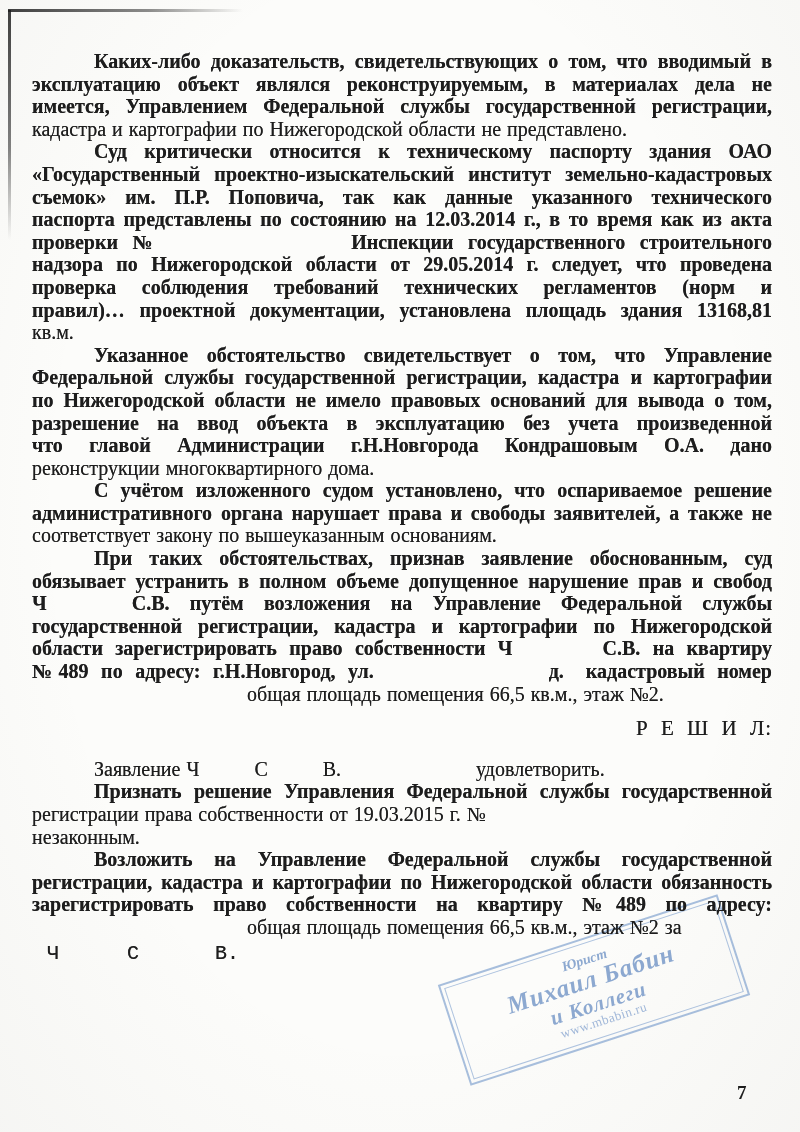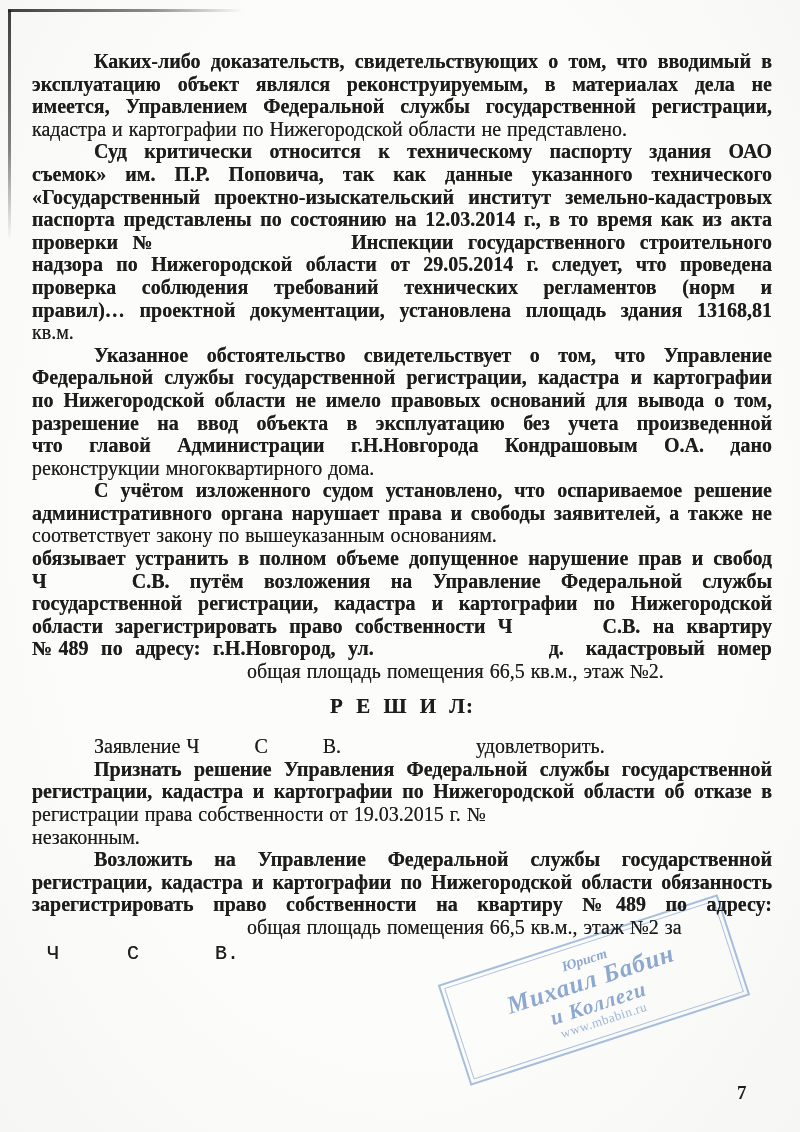--- a/index.html
+++ b/index.html
@@ -43,21 +43,21 @@
     position:absolute;left:32px;top:50px;width:740px;
     font-size:20px;line-height:22.6px;
     z-index:2;
     text-shadow:0 0 0.5px rgba(25,25,25,0.75);
     word-spacing:1px;
   }
   .line{text-align:justify;}
   .line.j{text-align-last:justify;font-weight:bold;}
   .line .gap{display:inline-block;height:2px;}
   .doc-heading{
-    text-align:center;font-weight:bold;font-size:21px;
+    text-align:right;font-weight:normal;font-size:21px;
     word-spacing:6px;letter-spacing:1px;
   }
   .page-num{
     position:absolute;left:737px;top:1082px;
     font-size:19px;font-weight:bold;z-index:2;
     font-family:"Liberation Serif","DejaVu Serif",serif;
   }
 </style>
 </head>
 <body>
@@ -78,22 +78,22 @@
 
   <div class="doc">
       <div>
         <div class="line j" style="padding-left: 62px;"><span>Каких-либо доказательств, свидетельствующих о том, что вводимый в</span></div>
         <div class="line j"><span>эксплуатацию объект являлся реконструируемым, в материалах дела не</span></div>
         <div class="line j"><span>имеется, Управлением Федеральной службы государственной регистрации,</span></div>
         <div class="line"><span>кадастра и картографии по Нижегородской области не представлено.</span></div>
       </div>
       <div>
         <div class="line j" style="padding-left: 62px;"><span>Суд критически относится к техническому паспорту здания ОАО</span></div>
+        <div class="line j"><span>«Государственный проектно-изыскательский институт земельно-кадастровых</span></div>
         <div class="line j"><span>съемок» им. П.Р. Поповича, так как данные указанного технического</span></div>
-        <div class="line j"><span>«Государственный проектно-изыскательский институт земельно-кадастровых</span></div>
         <div class="line j"><span>паспорта представлены по состоянию на 12.03.2014 г., в то время как из акта</span></div>
         <div class="line j"><span>проверки №</span><span class="gap" style="width: 190px;"></span><span>Инспекции государственного строительного</span></div>
         <div class="line j"><span>надзора по Нижегородской области от 29.05.2014 г. следует, что проведена</span></div>
         <div class="line j"><span>проверка соблюдения требований технических регламентов (норм и</span></div>
         <div class="line j"><span>правил)… проектной документации, установлена площадь здания 13168,81</span></div>
         <div class="line"><span>кв.м.</span></div>
       </div>
       <div>
         <div class="line j" style="padding-left: 62px;"><span>Указанное обстоятельство свидетельствует о том, что Управление</span></div>
         <div class="line j"><span>Федеральной службы государственной регистрации, кадастра и картографии</span></div>
@@ -101,34 +101,34 @@
         <div class="line j"><span>разрешение на ввод объекта в эксплуатацию без учета произведенной</span></div>
         <div class="line j"><span>что главой Администрации г.Н.Новгорода Кондрашовым О.А. дано</span></div>
         <div class="line"><span>реконструкции многоквартирного дома.</span></div>
       </div>
       <div>
         <div class="line j" style="padding-left: 62px;"><span>С учётом изложенного судом установлено, что оспариваемое решение</span></div>
         <div class="line j"><span>административного органа нарушает права и свободы заявителей, а также не</span></div>
         <div class="line"><span>соответствует закону по вышеуказанным основаниям.</span></div>
       </div>
       <div>
+        <div class="line j" style="padding-left: 62px;"><span>При таких обстоятельствах, признав заявление обоснованным, суд</span></div>
         <div class="line j"><span>обязывает устранить в полном объеме допущенное нарушение прав и свобод</span></div>
         <div class="line j"><span>Ч</span><span class="gap" style="width: 85px;"></span><span>С.В. путём возложения на Управление Федеральной службы</span></div>
         <div class="line j"><span>государственной регистрации, кадастра и картографии по Нижегородской</span></div>
         <div class="line j"><span>области зарегистрировать право собственности Ч</span><span class="gap" style="width: 90px;"></span><span>С.В. на квартиру</span></div>
         <div class="line j"><span>№489 по адресу: г.Н.Новгород, ул.</span><span class="gap" style="width: 175px;"></span><span>д.</span><span class="gap" style="width: 22px;"></span><span>кадастровый номер</span></div>
         <div class="line" style="padding-left: 215px;"><span>общая площадь помещения 66,5 кв.м., этаж №2.</span></div>
       </div>
       <div class="doc-heading" style="margin-top: 12px; margin-bottom: 18px;">Р Е Ш И Л:</div>
       <div>
         <div class="line" style="padding-left: 62px;"><span>Заявление Ч</span><span class="gap" style="width: 55px;"></span><span>С</span><span class="gap" style="width: 55px;"></span><span>В.</span><span class="gap" style="width: 135px;"></span><span>удовлетворить.</span></div>
       </div>
       <div>
         <div class="line j" style="padding-left: 62px;"><span>Признать решение Управления Федеральной службы государственной</span></div>
-        <div class="line j"><span>регистрации, кадастра и картографии по Нижегородской области об отказе в</span></div>
         <div class="line"><span>регистрации права собственности от 19.03.2015 г. №</span></div>
         <div class="line"><span>незаконным.</span></div>
       </div>
       <div>
         <div class="line j" style="padding-left: 62px;"><span>Возложить на Управление Федеральной службы государственной</span></div>
         <div class="line j"><span>регистрации, кадастра и картографии по Нижегородской области обязанность</span></div>
         <div class="line j"><span>зарегистрировать право собственности на квартиру №489 по адресу:</span></div>
         <div class="line" style="padding-left: 215px;"><span>общая площадь помещения 66,5 кв.м., этаж №2 за</span></div>
       </div>
       <div style="margin-top: 4px; font-family: Liberation Mono, monospace;">

